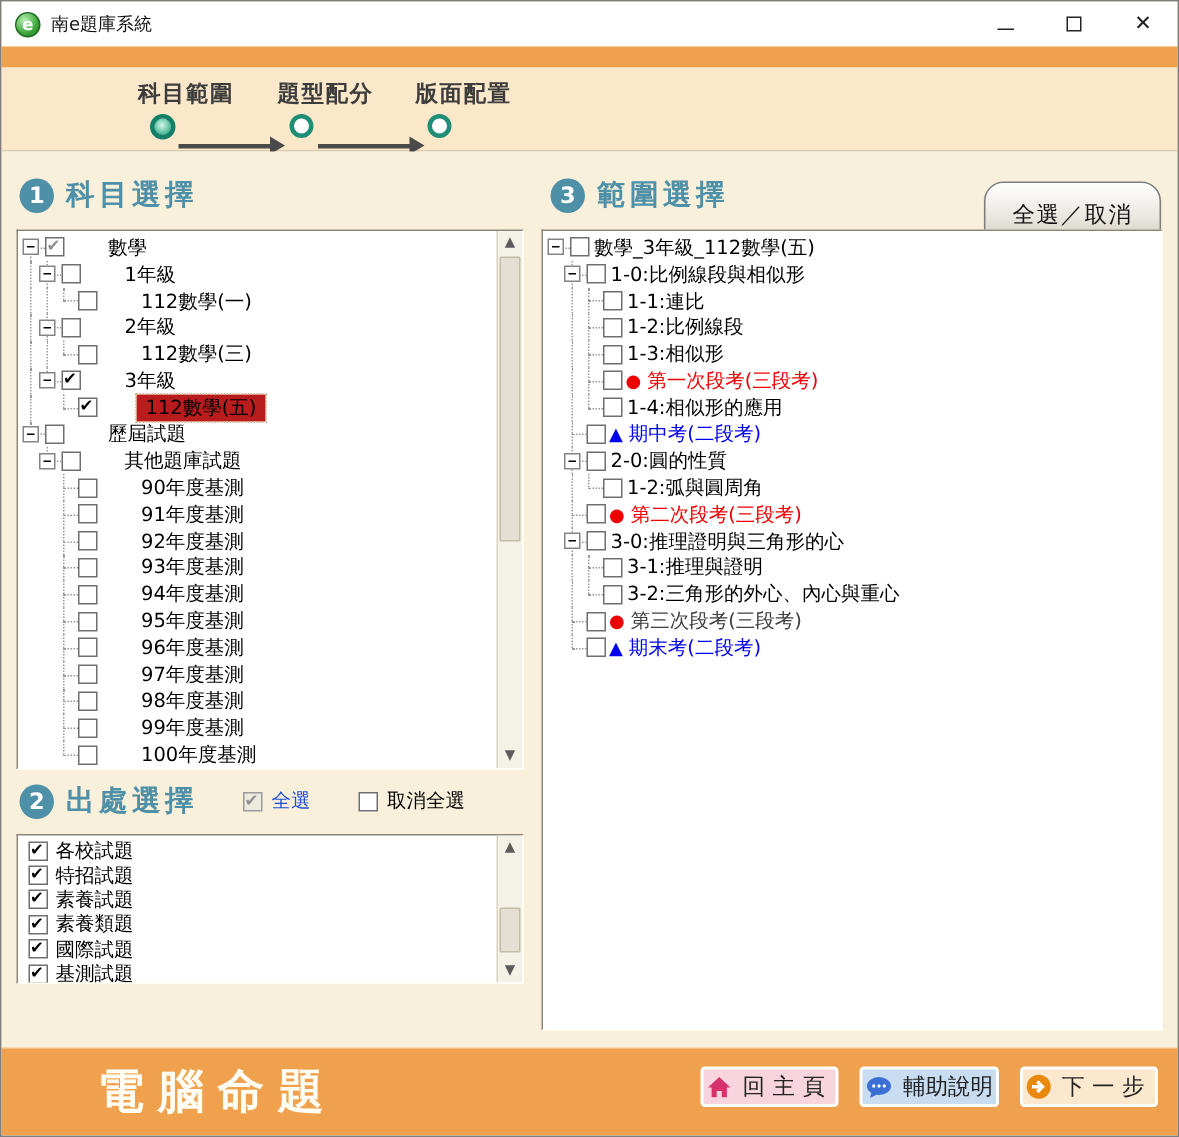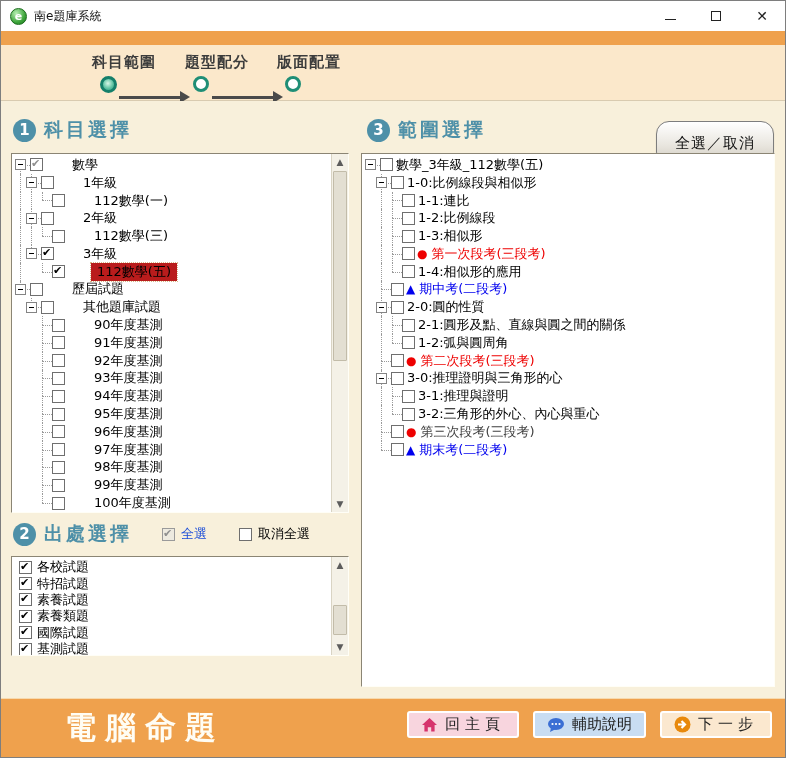--- a/index.html
+++ b/index.html
@@ -87,21 +87,21 @@
   .toggle-btn{position:absolute;left:655px;top:20px;width:118px;height:44px;border-radius:13px;
      border:1px solid #7d7d7d;background:linear-gradient(#ffffff,#e9e6df 55%,#cfcabe);
      font-size:15px;color:#111;display:flex;align-items:center;justify-content:center;letter-spacing:1px;
      box-shadow:0 1px 1px rgba(0,0,0,.25);}
 
   
   .footer{position:absolute;left:0;top:697px;width:100%;height:59px;background:#EFA14D;border-top:1px solid #f7d9ad;}
   .footer-title{position:absolute;left:64px;top:8px;font-size:31px;font-weight:bold;color:#FFFDF4;letter-spacing:9px;}
   .fbtns{position:absolute;right:13px;top:12px;display:flex;gap:14px;}
   .fbtn{display:flex;align-items:center;gap:7px;border:2px solid #fff;border-radius:3px;
-     padding:2px 12px;font-size:15px;color:#222;height:27px;}
+     padding:2px 2px;font-size:15px;color:#222;height:27px;}
   .fbtn.pink{background:#F8D5DE;}
   .fbtn.blue{background:#C9DDF2;}
   .fbtn.cream{background:#FBE8CF;}
   .fbtn:nth-child(1) .fbl,.fbtn:nth-child(3) .fbl{letter-spacing:5px;}
   .fbtn .ic{display:flex;align-items:center;}
 </style>
 </head>
 <body>
 
 <div class="window">
@@ -544,33 +544,20 @@
           <div class="trow">
             <span class="tcell"></span>
             <span class="tcell">
               <i class="vtop"></i>
               <i class="vbottom"></i>
               <i class="hz"></i>
               <span class="exp"></span>
             </span>
             <span class="cb"></span>
             <span class="tlabel">2-0:圓的性質</span>
-          </div>
-          <div class="trow">
-            <span class="tcell"></span>
-            <span class="tcell">
-              <i class="vfull"></i>
-            </span>
-            <span class="tcell">
-              <i class="vtop"></i>
-              <i class="vbottom"></i>
-              <i class="hz"></i>
-            </span>
-            <span class="cb"></span>
-            <span class="tlabel">2-1:圓形及點、直線與圓之間的關係</span>
           </div>
           <div class="trow">
             <span class="tcell"></span>
             <span class="tcell">
               <i class="vfull"></i>
             </span>
             <span class="tcell">
               <i class="vtop"></i>
               <i class="hz"></i>
             </span>

